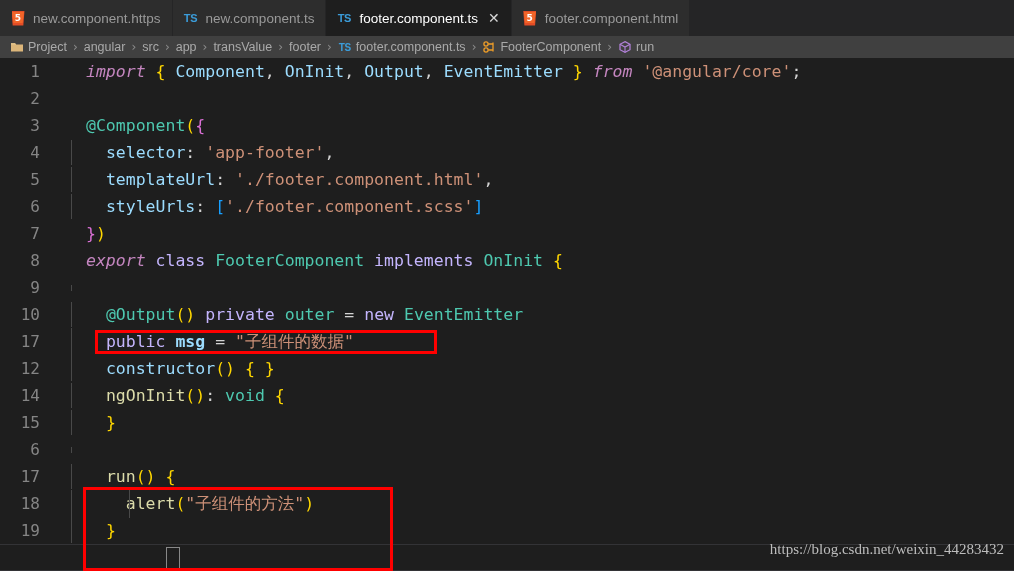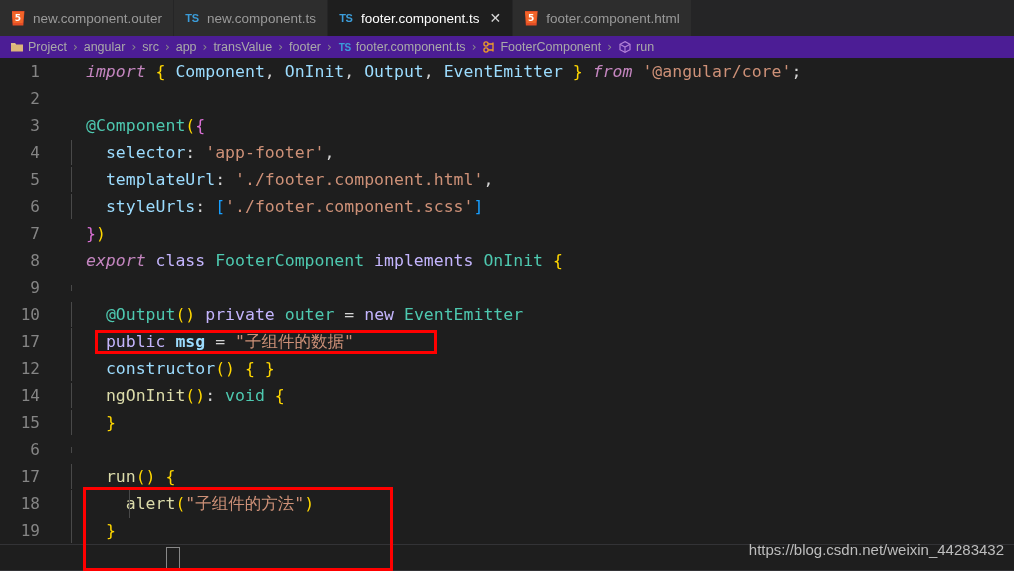--- a/index.html
+++ b/index.html
@@ -92,21 +92,21 @@
     cursor: pointer;
   }
 
   
   .breadcrumb {
     height: 22px;
     display: flex;
     align-items: center;
     gap: 0;
     padding-left: 8px;
-    background: #4c1d95;
+    background: #404040;
     font-family: "Liberation Sans", sans-serif;
     font-size: 12.5px;
     color: #a9a9a9;
     white-space: nowrap;
   }
   .bc-item {
     display: flex;
     align-items: center;
     gap: 4px;
     padding: 0 2px;
@@ -215,39 +215,39 @@
     position: absolute;
     border: 3px solid #ff0000;
     pointer-events: none;
   }
 
   
   .watermark {
     position: absolute;
     right: 10px;
     bottom: 13px;
-    font-family: Liberation Sans, sans-serif;
+    font-family: Liberation Serif, serif;
     font-size: 15px;
     color: #bdbdbd;
   }
 </style>
 </head>
 <body>
 
 <div id="app">
 
   <div class="tabbar">
 
     <div class="tab">
       <span class="ico">
         <span class="ico-html5">
             <span>5</span>
           </span>
       </span>
-      <span class="tab-label">new.component.outer</span>
+      <span class="tab-label">new.component.https</span>
     </div>
 
     <div class="tab">
       <span class="ico">
         <span class="ico-ts">TS</span>
       </span>
       <span class="tab-label">new.component.ts</span>
     </div>
 
     <div class="tab active">

